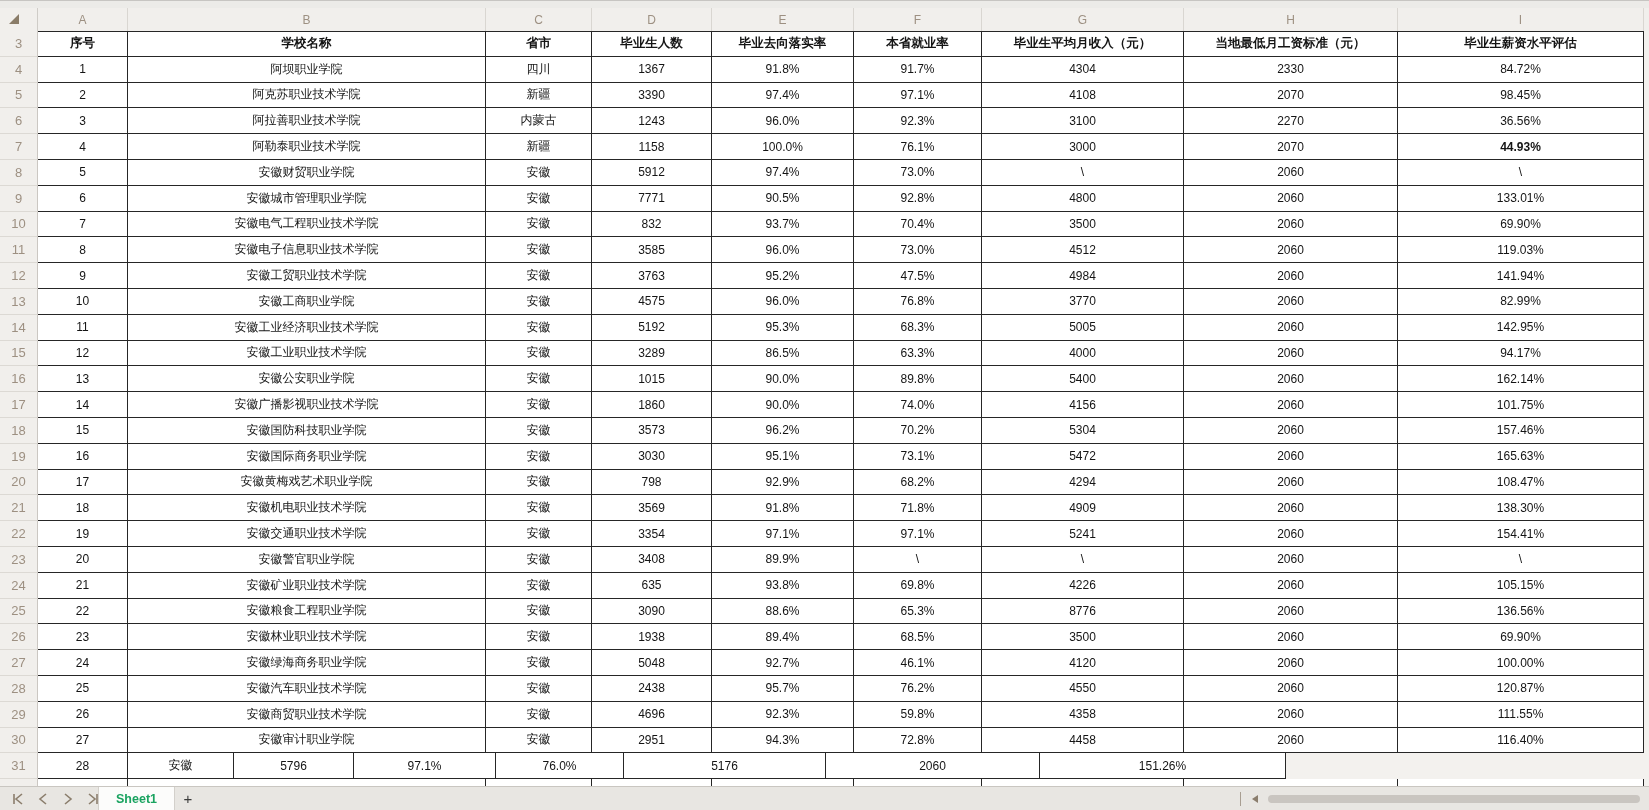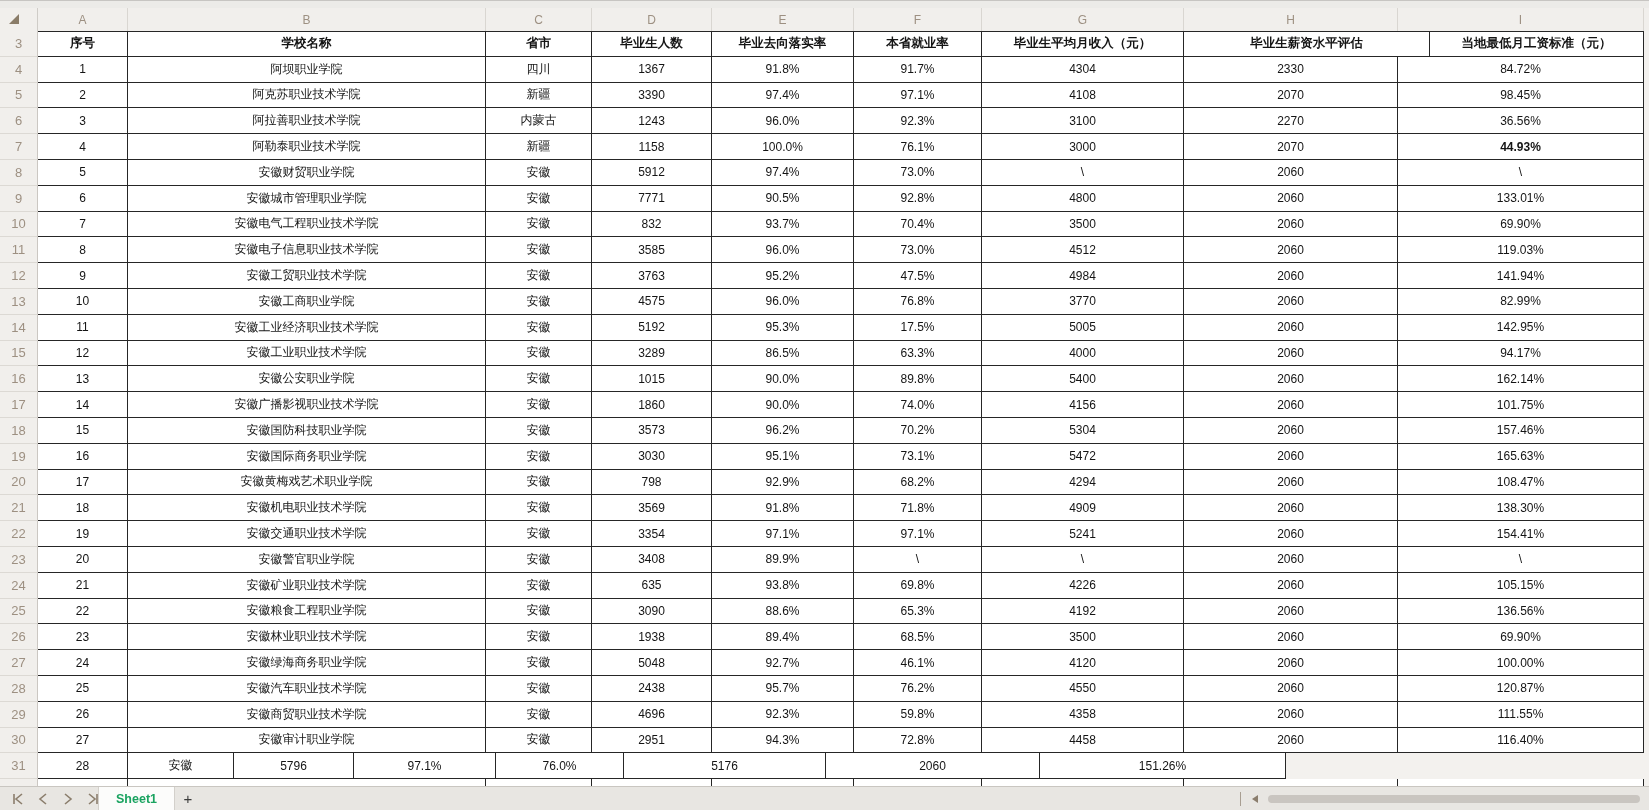--- a/index.html
+++ b/index.html
@@ -80,22 +80,22 @@
 
   <div class="grid-row first hdr">
         <div class="rownum">3</div>
         <div class="cell" style="width: 90px;">序号</div>
         <div class="cell" style="width: 358px;">学校名称</div>
         <div class="cell" style="width: 106px;">省市</div>
         <div class="cell" style="width: 120px;">毕业生人数</div>
         <div class="cell" style="width: 142px;">毕业去向落实率</div>
         <div class="cell" style="width: 128px;">本省就业率</div>
         <div class="cell" style="width: 202px;">毕业生平均月收入（元）</div>
+        <div class="cell" style="width: 214px;">当地最低月工资标准（元）</div>
         <div class="cell" style="width: 246px;">毕业生薪资水平评估</div>
-        <div class="cell" style="width: 214px;">当地最低月工资标准（元）</div>
       </div>
       <div class="grid-row">
         <div class="rownum">4</div>
         <div class="cell" style="width: 90px;">1</div>
         <div class="cell" style="width: 358px;">阿坝职业学院</div>
         <div class="cell" style="width: 106px;">四川</div>
         <div class="cell" style="width: 120px;">1367</div>
         <div class="cell" style="width: 142px;">91.8%</div>
         <div class="cell" style="width: 128px;">91.7%</div>
         <div class="cell" style="width: 202px;">4304</div>
@@ -210,21 +210,21 @@
         <div class="cell" style="width: 214px;">2060</div>
         <div class="cell" style="width: 246px;">82.99%</div>
       </div>
       <div class="grid-row">
         <div class="rownum">14</div>
         <div class="cell" style="width: 90px;">11</div>
         <div class="cell" style="width: 358px;">安徽工业经济职业技术学院</div>
         <div class="cell" style="width: 106px;">安徽</div>
         <div class="cell" style="width: 120px;">5192</div>
         <div class="cell" style="width: 142px;">95.3%</div>
-        <div class="cell" style="width: 128px;">17.5%</div>
+        <div class="cell" style="width: 128px;">68.3%</div>
         <div class="cell" style="width: 202px;">5005</div>
         <div class="cell" style="width: 214px;">2060</div>
         <div class="cell" style="width: 246px;">142.95%</div>
       </div>
       <div class="grid-row">
         <div class="rownum">15</div>
         <div class="cell" style="width: 90px;">12</div>
         <div class="cell" style="width: 358px;">安徽工业职业技术学院</div>
         <div class="cell" style="width: 106px;">安徽</div>
         <div class="cell" style="width: 120px;">3289</div>
@@ -343,21 +343,21 @@
         <div class="cell" style="width: 246px;">105.15%</div>
       </div>
       <div class="grid-row">
         <div class="rownum">25</div>
         <div class="cell" style="width: 90px;">22</div>
         <div class="cell" style="width: 358px;">安徽粮食工程职业学院</div>
         <div class="cell" style="width: 106px;">安徽</div>
         <div class="cell" style="width: 120px;">3090</div>
         <div class="cell" style="width: 142px;">88.6%</div>
         <div class="cell" style="width: 128px;">65.3%</div>
-        <div class="cell" style="width: 202px;">4192</div>
+        <div class="cell" style="width: 202px;">8776</div>
         <div class="cell" style="width: 214px;">2060</div>
         <div class="cell" style="width: 246px;">136.56%</div>
       </div>
       <div class="grid-row">
         <div class="rownum">26</div>
         <div class="cell" style="width: 90px;">23</div>
         <div class="cell" style="width: 358px;">安徽林业职业技术学院</div>
         <div class="cell" style="width: 106px;">安徽</div>
         <div class="cell" style="width: 120px;">1938</div>
         <div class="cell" style="width: 142px;">89.4%</div>

